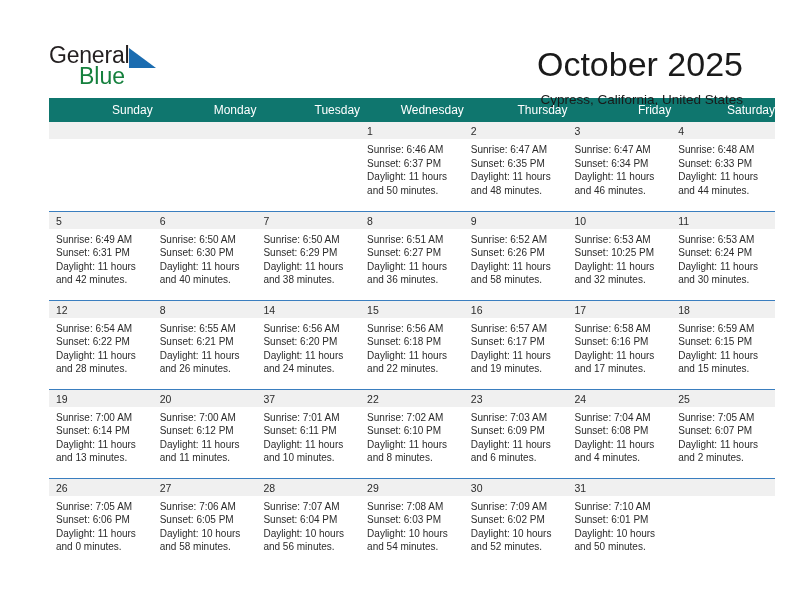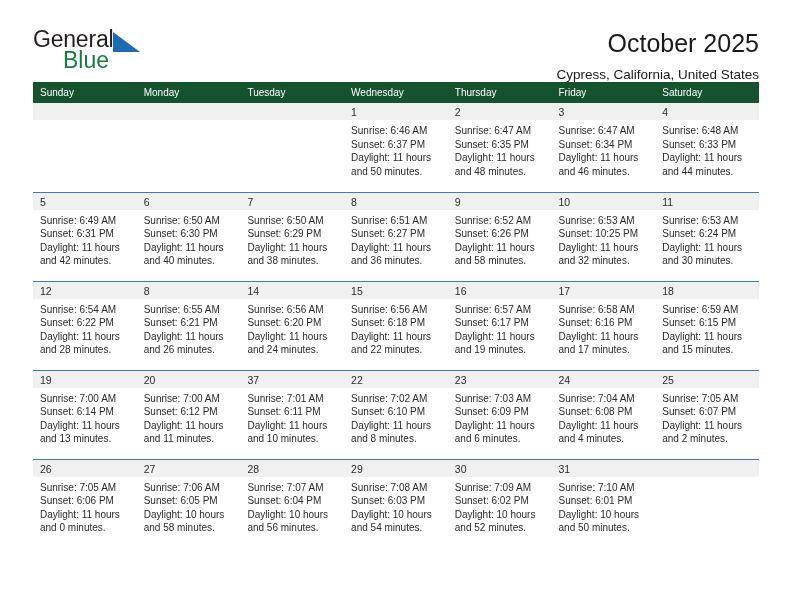--- a/index.html
+++ b/index.html
@@ -6,21 +6,21 @@
   html, body {
     margin: 0; padding: 0;
     width: 792px; height: 612px;
     background: #ffffff;
     font-family: "Liberation Sans", sans-serif;
     color: #000000;
   }
   .page {
     position: relative;
     width: 792px; height: 612px;
-    padding: 0;
+    padding: 16px;
   }
   
   .header {
     display: flex;
     align-items: flex-start;
     justify-content: space-between;
     padding: 28px 33px 0 33px;
     height: 76px;
   }
   .logo {
@@ -48,45 +48,45 @@
     top: 4px;
     width: 0; height: 0;
     border-left: 27px solid #1b6cb0;
     border-top: 20px solid transparent;
   }
   .title-block {
     text-align: right;
     padding-top: 2px;
   }
   .cal-title {
-    font-size: 25px;
+    font-size: 34px;
     font-weight: normal;
     color: #1a1a1a;
     line-height: 1.1;
     margin: 0;
   }
   .cal-subtitle {
     font-size: 13.5px;
     font-weight: normal;
     color: #1a1a1a;
     margin-top: 9px;
   }
   
   .calendar {
     margin: 6px 33px 0 33px;
     width: 726px;
     border-collapse: collapse;
     table-layout: fixed;
   }
   .calendar th {
-    background: #14532d;
+    background: #0f766e;
     color: #ffffff;
-    font-size: 10px;
+    font-size: 12px;
     font-weight: normal;
-    text-align: left;
+    text-align: right;
     padding: 5px 0 5px 7px;
     height: 21px;
     border: none;
   }
   .calendar td {
     vertical-align: top;
     padding: 0;
     border: none;
     border-top: 1px solid #3a7ebf;
     height: 89px;

